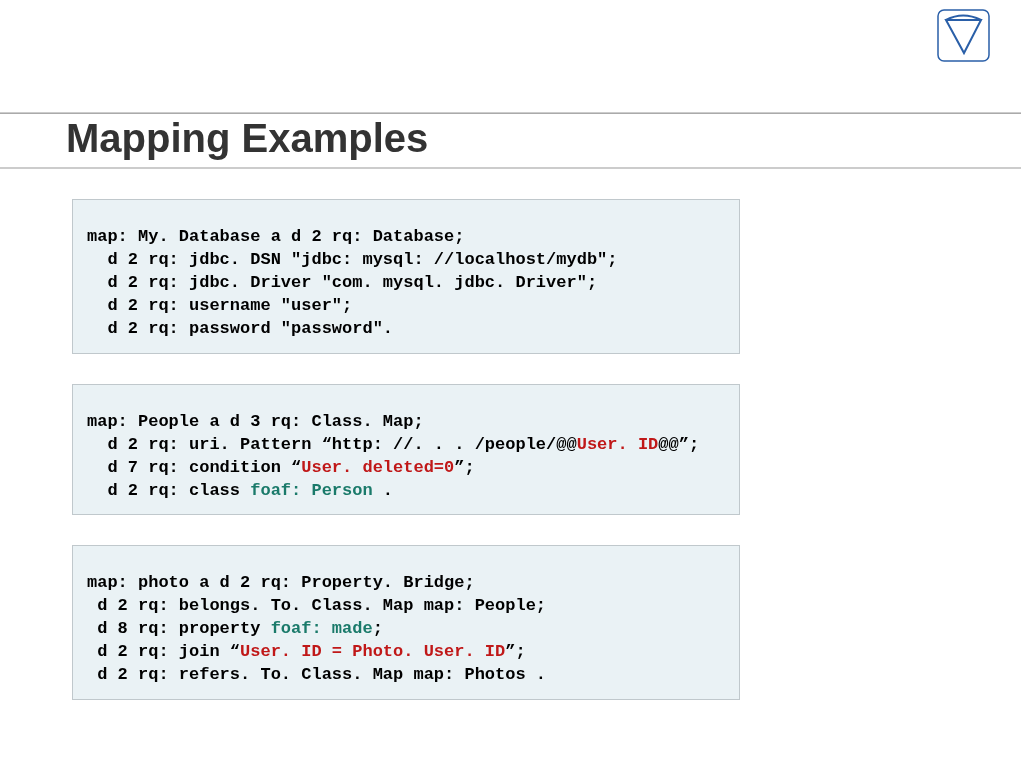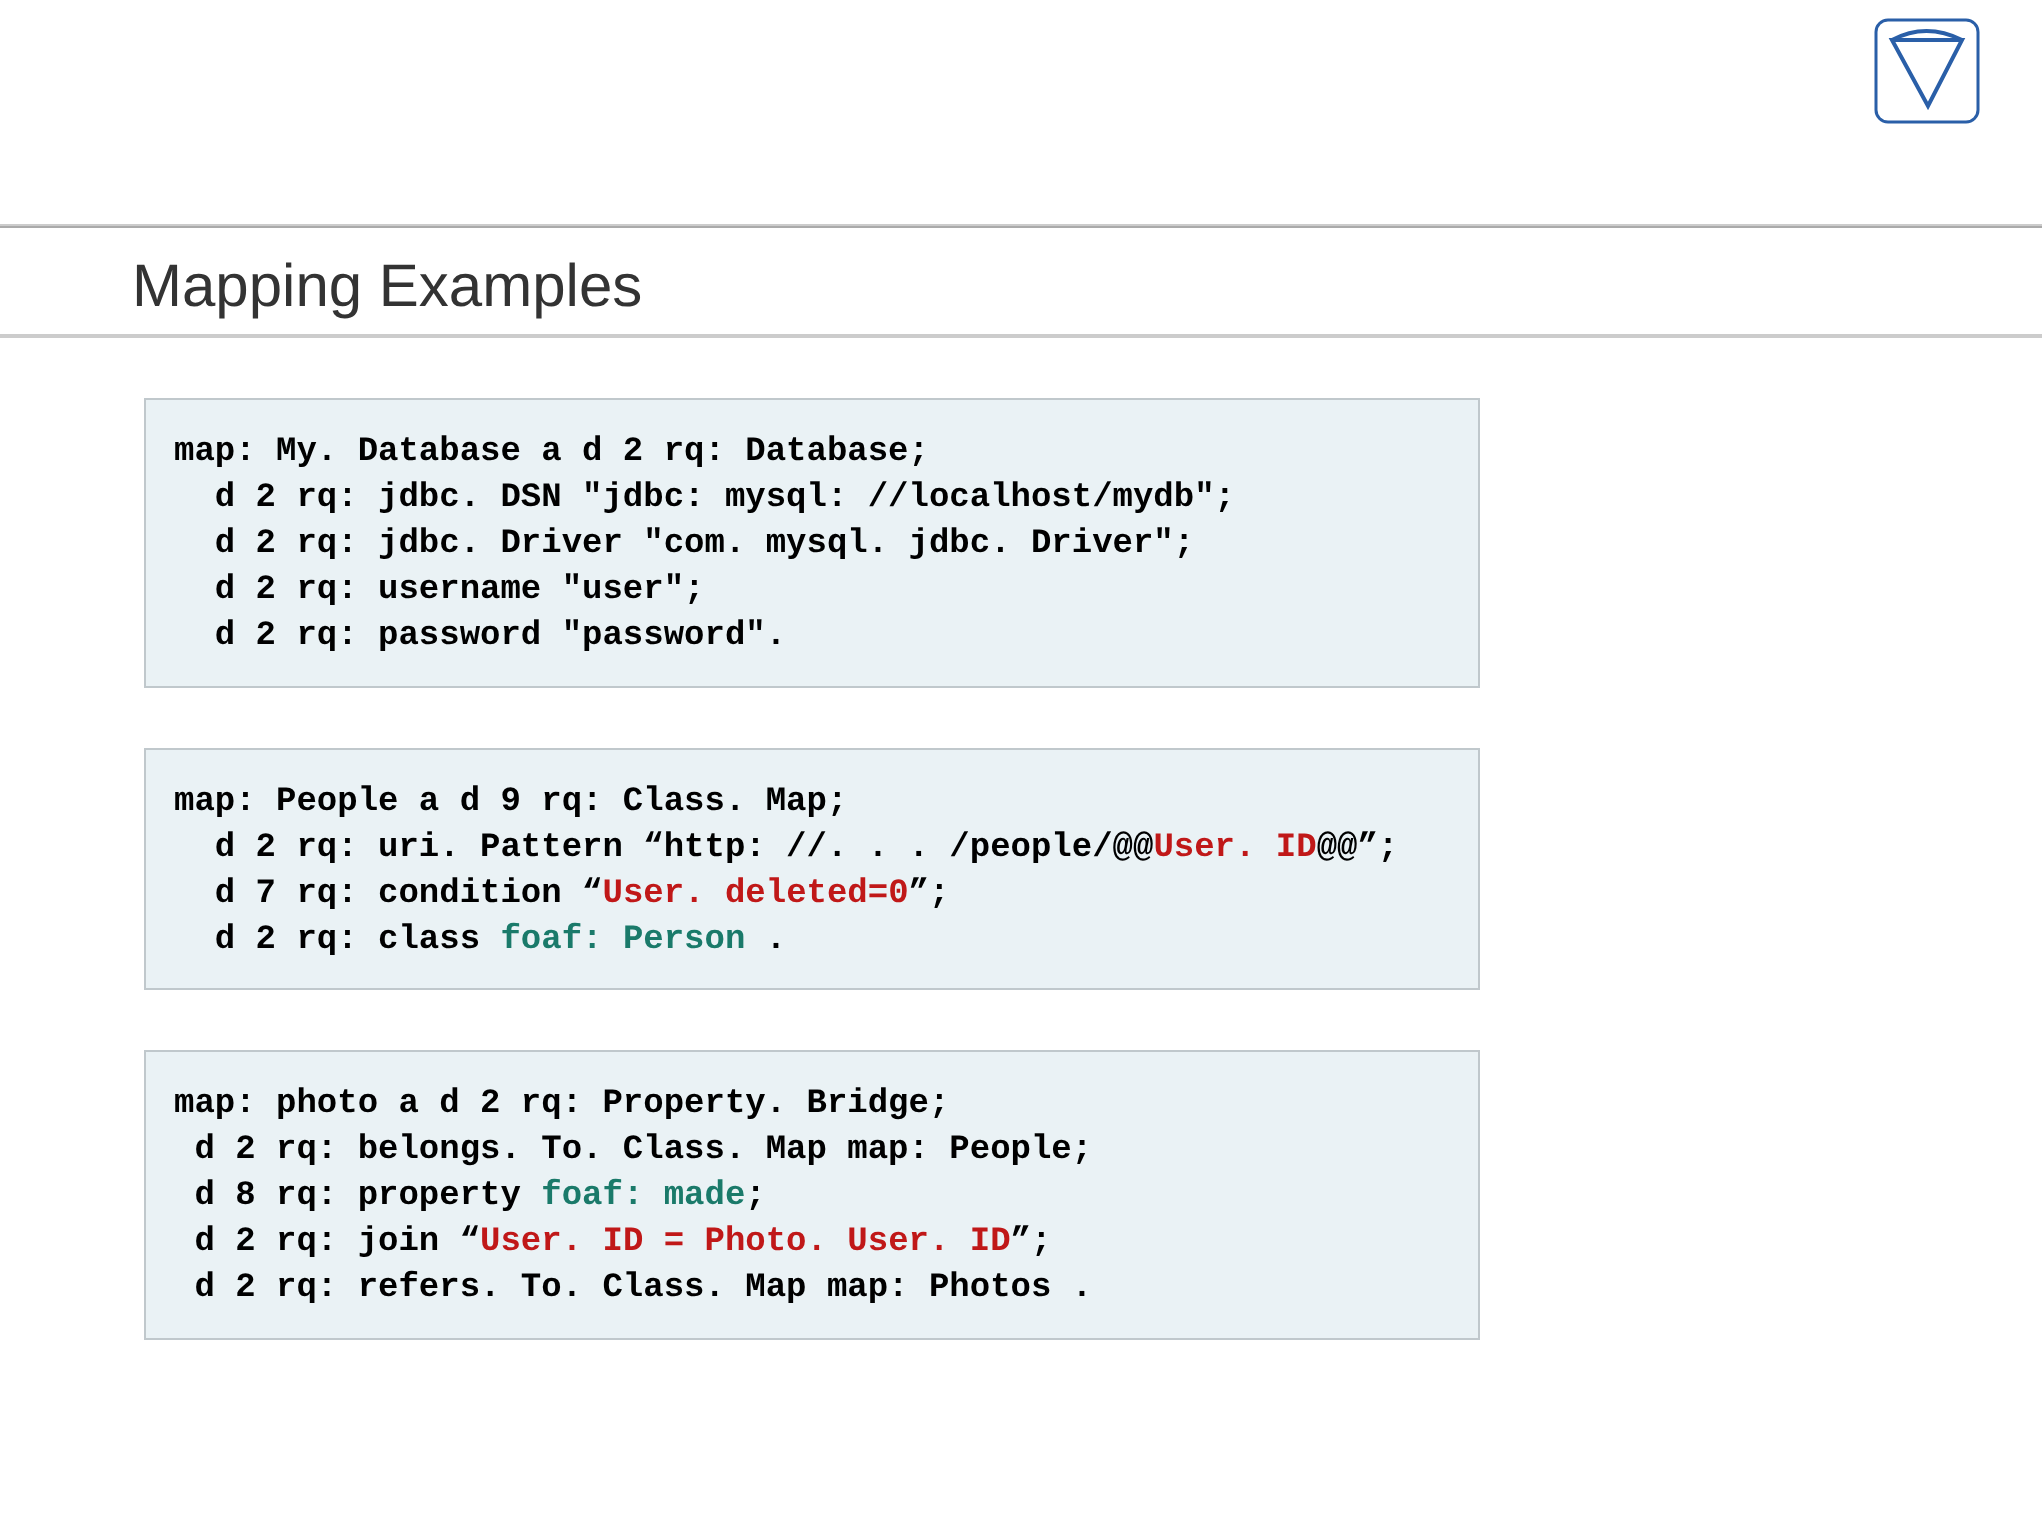--- a/index.html
+++ b/index.html
@@ -45,42 +45,42 @@
     color: #555;
   }
   .fp7-logo {
     position: absolute;
     right: 30px;
     top: 8px;
     width: 55px;
     height: 55px;
   }
   .page-title {
-    font-size: 30px;
+    font-size: 40px;
     color: #333;
     margin: 0;
-    padding: 13px 0 6px 66px;
+    padding: 2px 0 6px 66px;
     border-bottom: 2px solid #ccc;
-    font-weight: 400;
+    font-weight: 700;
     background: linear-gradient(to right, #fff 0, #fff 64px, #fff 64px, #fff 100%);
   }
   .title-wrap {
     border-top: 1px solid #aaa;
     margin-top: 0;
   }
   .content {
     padding: 30px 0 0 0;
   }
   .code-box {
     margin: 0 auto 30px auto;
     width: 640px;
     margin-left: 72px;
     background: #eaf2f5;
     border: 1px solid #c0c8cc;
-    padding: 16px 12px 12px 14px;
+    padding: 26px 12px 12px 14px;
     font-family: "Courier New", Courier, monospace;
     font-size: 17px;
     font-weight: bold;
     line-height: 1.35;
     color: #000;
     white-space: pre;
   }
   .red { color: #c01818; font-weight: bold; }
   .teal { color: #1a7a6a; font-weight: bold; }
 </style>
@@ -102,21 +102,21 @@
 </div>
 
 <div class="content">
 
   <div class="code-box"><span>map: My. Database a d 2 rq: Database;</span>
 <span>  d 2 rq: jdbc. DSN "jdbc: mysql: //localhost/mydb";</span>
 <span>  d 2 rq: jdbc. Driver "com. mysql. jdbc. Driver";</span>
 <span>  d 2 rq: username "user";</span>
 <span>  d 2 rq: password "password".</span></div>
 
-  <div class="code-box"><span>map: People a d 9 rq: Class. Map;</span>
+  <div class="code-box"><span>map: People a d 3 rq: Class. Map;</span>
 <span>  d 2 rq: uri. Pattern “http: //. . . /people/@@</span><span class="red">User. ID</span><span>@@”;</span>
 <span>  d 7 rq: condition “</span><span class="red">User. deleted=0</span><span>”;</span>
 <span>  d 2 rq: class </span><span class="teal">foaf: Person</span><span> .</span></div>
 
   <div class="code-box"><span>map: photo a d 2 rq: Property. Bridge;</span>
 <span> d 2 rq: belongs. To. Class. Map map: People;</span>
 <span> d 8 rq: property </span><span class="teal">foaf: made</span><span>;</span>
 <span> d 2 rq: join “</span><span class="red">User. ID = Photo. User. ID</span><span>”;</span>
 <span> d 2 rq: refers. To. Class. Map map: Photos .</span></div>
 

